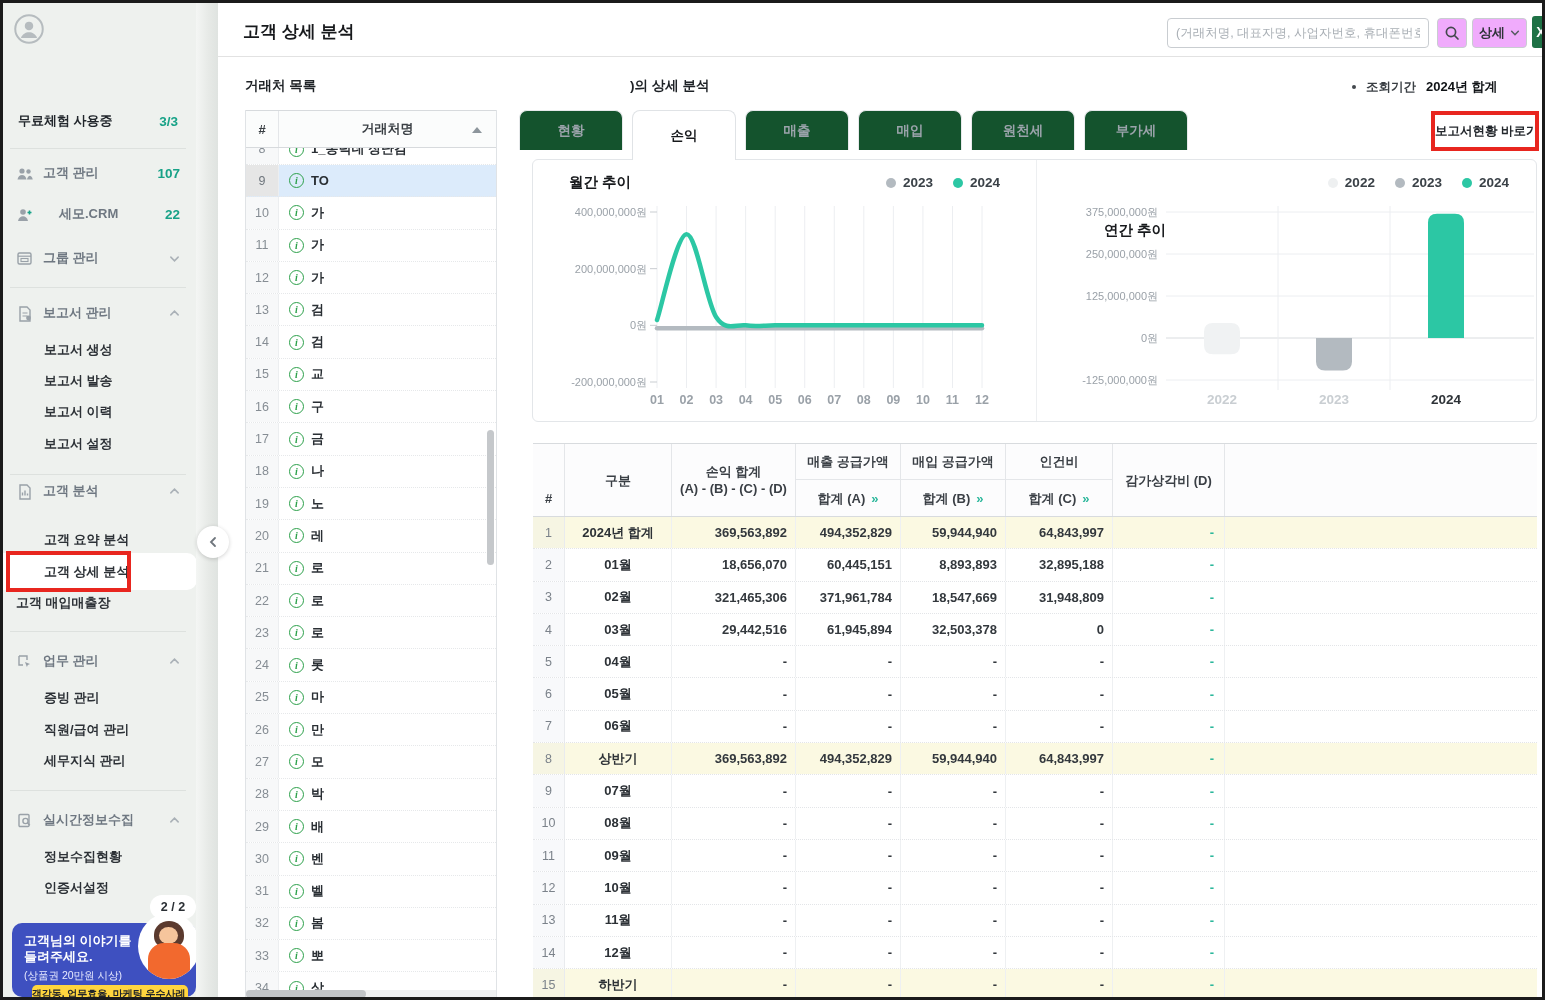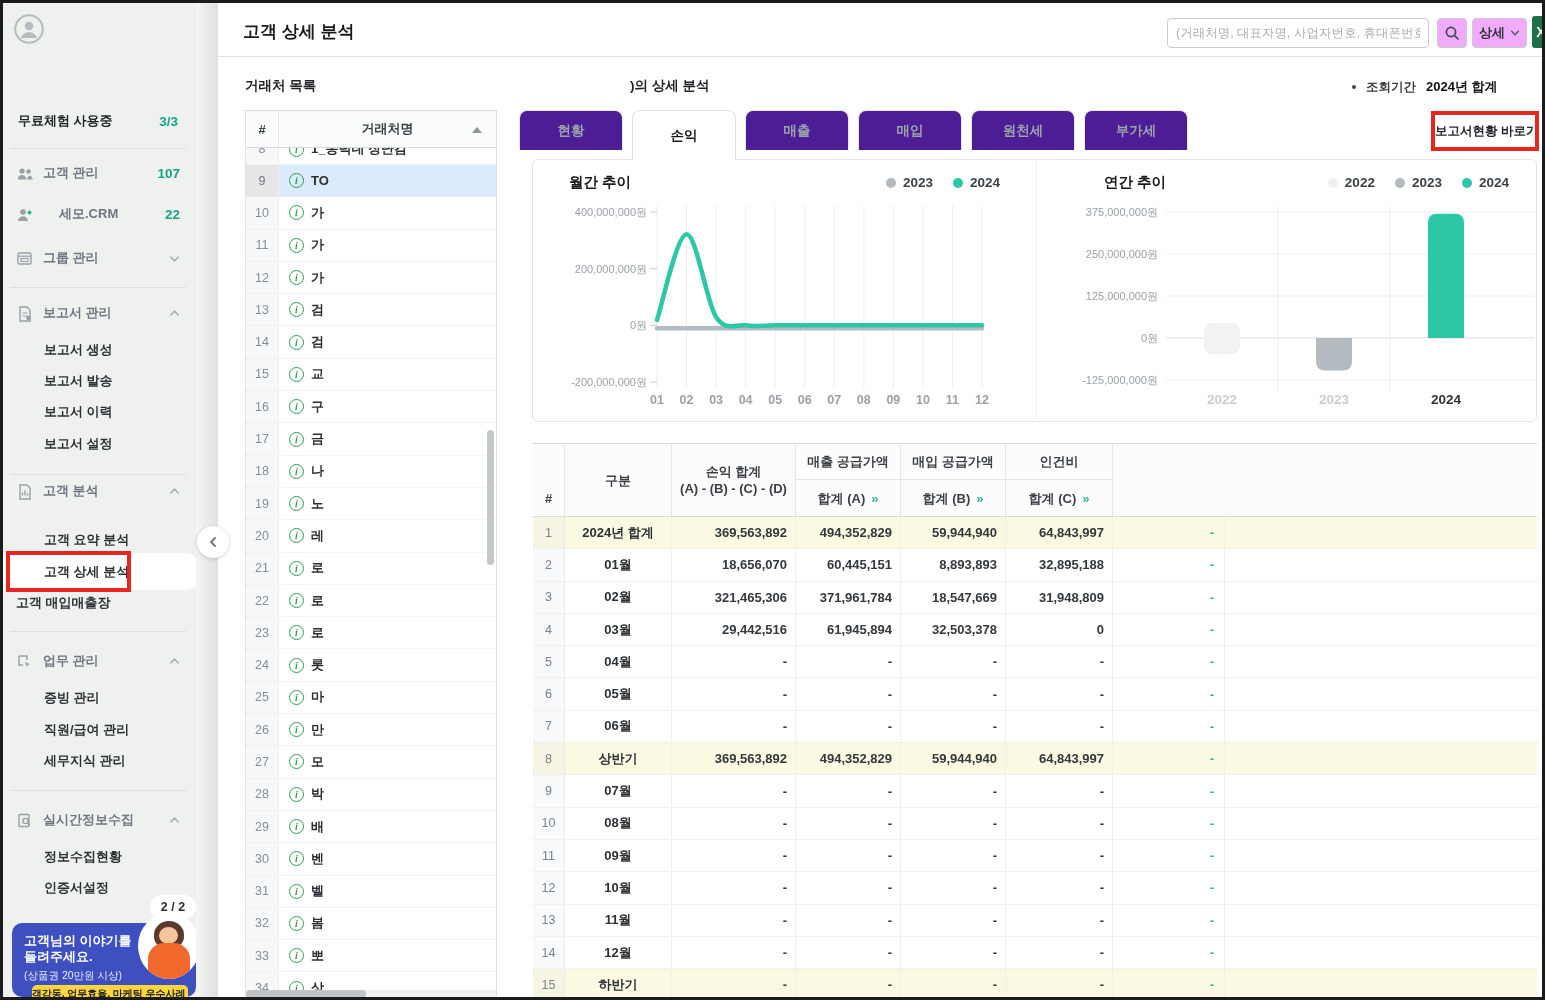--- a/index.html
+++ b/index.html
@@ -83,21 +83,21 @@
   .cl-row.clip { height:17px; }
   .cl-row.clip > div { margin-top:-14px; }
   .info-i { width:15px; height:15px; border:1.6px solid #2da14b; border-radius:50%; color:#2da14b; font-size:10px;
             font-weight:bold; font-style:italic; display:flex; align-items:center; justify-content:center; flex:none; font-family:"Liberation Serif",serif;}
   .cl-scroll-thumb { position:absolute; left:487px; top:430px; width:7px; height:135px; background:#c5c8cb; border-radius:4px; z-index:5;}
   .cl-hscroll { position:absolute; left:246px; top:990px; width:250px; height:8px; background:#f0f1f2; z-index:5;}
   .cl-hscroll .thumb { width:120px; height:8px; background:#c2c5c8; border-radius:4px; }
 
   
   .tabs { position:absolute; left:519px; top:110px; height:40px; display:flex; gap:9px; z-index:4; }
-  .tab { width:104px; height:40px; background:#4c1d95; border:1px solid #e7e9eb; border-bottom:none; border-radius:8px 8px 0 0;
+  .tab { width:104px; height:40px; background:#14532d; border:1px solid #e7e9eb; border-bottom:none; border-radius:8px 8px 0 0;
          display:flex; align-items:center; justify-content:center; font-size:13.5px; font-weight:bold; color:#9ba3ab; }
   .tab.active { background:#fff; border-color:#e0e3e6; color:#17191c; height:50px; border-radius:8px 8px 0 0; }
   .report-btn { position:absolute; left:1435px; top:115px; width:104px; height:32px; display:flex; align-items:center;
                 font-size:12.5px; font-weight:bold; color:#23272c; white-space:nowrap; overflow:hidden; z-index:4;}
 
   
   .red-box { position:absolute; border:4px solid #e8261f; z-index:50; pointer-events:none; }
 
   
   .charts-panel { position:absolute; left:532px; top:159px; width:1005px; height:263px; border:1px solid #e3e6e9; border-radius:6px; background:#fff; z-index:3;}
@@ -550,21 +550,21 @@
           <text x="110" y="74.66666666666666" text-anchor="end" font-size="11" fill="#9aa1a8" font-family="Liberation Sans,sans-serif">200,000,000원</text>
           <line x1="113" y1="127.33333333333333" x2="120" y2="127.33333333333333" stroke="#c9cdd1" stroke-width="1"></line>
           <text x="110" y="131.33333333333331" text-anchor="end" font-size="11" fill="#9aa1a8" font-family="Liberation Sans,sans-serif">0원</text>
           <line x1="113" y1="184" x2="120" y2="184" stroke="#c9cdd1" stroke-width="1"></line>
           <text x="110" y="188" text-anchor="end" font-size="11" fill="#9aa1a8" font-family="Liberation Sans,sans-serif">-200,000,000원</text>
           <path d="M120,130.33333333333331C124.92424242424242,130.33333333333331 139.69696969696972,130.33333333333331 149.54545454545456,130.33333333333331C159.3939393939394,130.33333333333331 169.24242424242425,130.33333333333331 179.0909090909091,130.33333333333331C188.93939393939394,130.33333333333331 198.78787878787878,130.33333333333331 208.63636363636363,130.33333333333331C218.48484848484847,130.33333333333331 228.33333333333334,130.33333333333331 238.1818181818182,130.33333333333331C248.03030303030303,130.33333333333331 257.8787878787879,130.33333333333331 267.72727272727275,130.33333333333331C277.5757575757576,130.33333333333331 287.4242424242424,130.33333333333331 297.27272727272725,130.33333333333331C307.1212121212121,130.33333333333331 316.96969696969694,130.33333333333331 326.8181818181818,130.33333333333331C336.6666666666667,130.33333333333331 346.5151515151515,130.33333333333331 356.3636363636364,130.33333333333331C366.21212121212125,130.33333333333331 376.0606060606061,130.33333333333331 385.90909090909093,130.33333333333331C395.75757575757575,130.33333333333331 405.6060606060606,130.33333333333331 415.45454545454544,130.33333333333331C425.30303030303025,130.33333333333331 440.07575757575756,130.33333333333331 445,130.33333333333331" fill="none" stroke="#b3bac0" stroke-width="4.5" stroke-linecap="round" stroke-linejoin="round"></path>
           <path d="M120,122.04744683333334C124.92424242424242,107.7481218 139.69696969696972,36.76085658333333 149.54545454545456,36.25149663333333C159.3939393939394,35.742136683333335 169.24242424242425,103.81098101666667 179.0909090909091,118.99128713333334C188.93939393939394,134.17159325 198.78787878787878,125.9429923 208.63636363636363,127.33333333333333C218.48484848484847,128.72367436666667 228.33333333333334,127.33333333333333 238.1818181818182,127.33333333333333C248.03030303030303,127.33333333333333 257.8787878787879,127.33333333333333 267.72727272727275,127.33333333333333C277.5757575757576,127.33333333333333 287.4242424242424,127.33333333333333 297.27272727272725,127.33333333333333C307.1212121212121,127.33333333333333 316.96969696969694,127.33333333333333 326.8181818181818,127.33333333333333C336.6666666666667,127.33333333333333 346.5151515151515,127.33333333333333 356.3636363636364,127.33333333333333C366.21212121212125,127.33333333333333 376.0606060606061,127.33333333333333 385.90909090909093,127.33333333333333C395.75757575757575,127.33333333333333 405.6060606060606,127.33333333333333 415.45454545454544,127.33333333333333C425.30303030303025,127.33333333333333 440.07575757575756,127.33333333333333 445,127.33333333333333" fill="none" stroke="#2cc7a4" stroke-width="4.5" stroke-linecap="round" stroke-linejoin="round"></path>
         </svg>
     </div>
     <div class="chart-half ch-right">
-      <div class="chart-title" style="left:66px;">연간 추이</div>
+      <div class="chart-title" style="left:66px;margin-top:48px;">연간 추이</div>
       <div class="legend" style="right:28px;" id="legend-annual">
           <div class="legend-item">
             <span class="legend-dot" style="background:#eef0f1"></span>
             <span>2022</span>
           </div>
           <div class="legend-item">
             <span class="legend-dot" style="background:#b3bac0"></span>
             <span>2023</span>
           </div>
           <div class="legend-item">
@@ -611,20 +611,21 @@
           <span class="gg">»</span>
         </div>
       <div class="th" style="grid-column:5; grid-row:2;">
           <span>합계 (B)</span>
           <span class="gg">»</span>
         </div>
       <div class="th" style="grid-column:6; grid-row:2;">
           <span>합계 (C)</span>
           <span class="gg">»</span>
         </div>
+      <div class="th" style="grid-column:7; grid-row:1/3;">감가상각비 (D)</div>
       <div class="th" style="grid-column:8; grid-row:1/3;"></div>
     </div>
     <div id="table-rows">
         <div class="trow hl">
           <div class="td num">1</div>
           <div class="td grp">2024년 합계</div>
           <div class="td val">369,563,892</div>
           <div class="td val">494,352,829</div>
           <div class="td val">59,944,940</div>
           <div class="td val">64,843,997</div>

